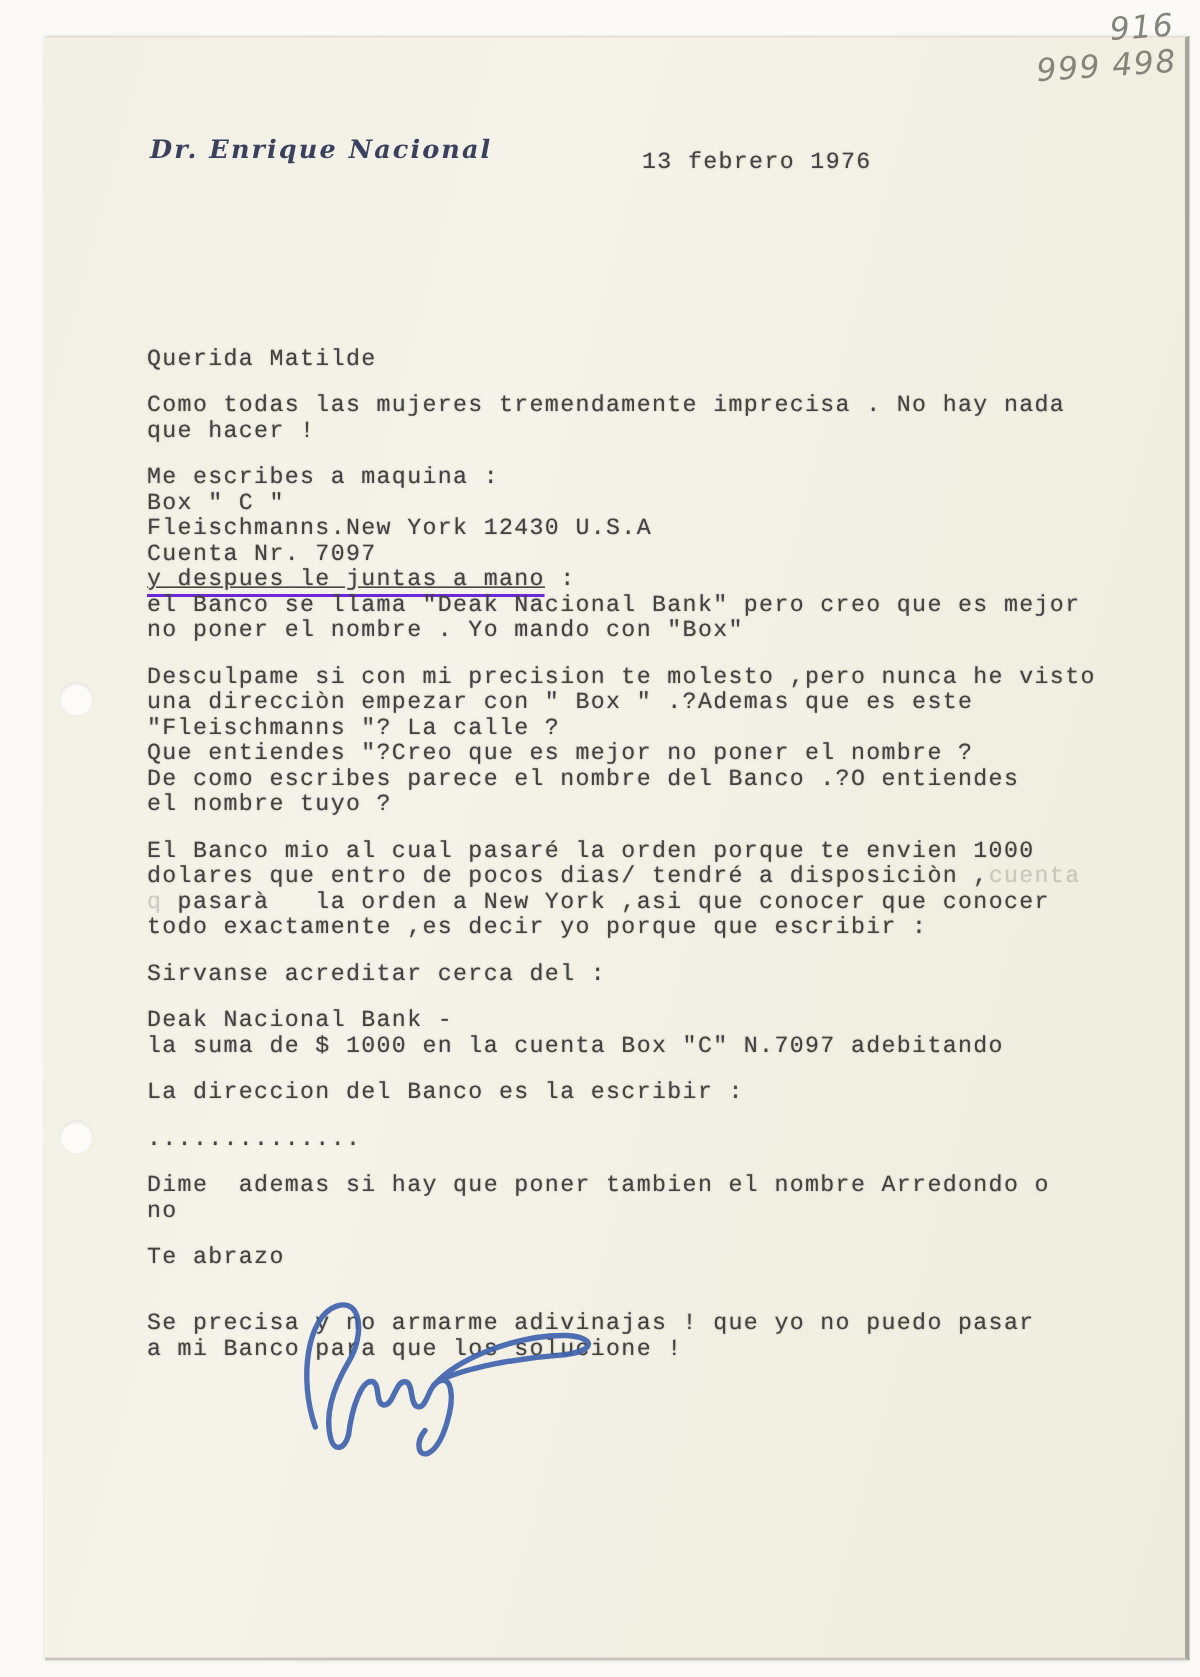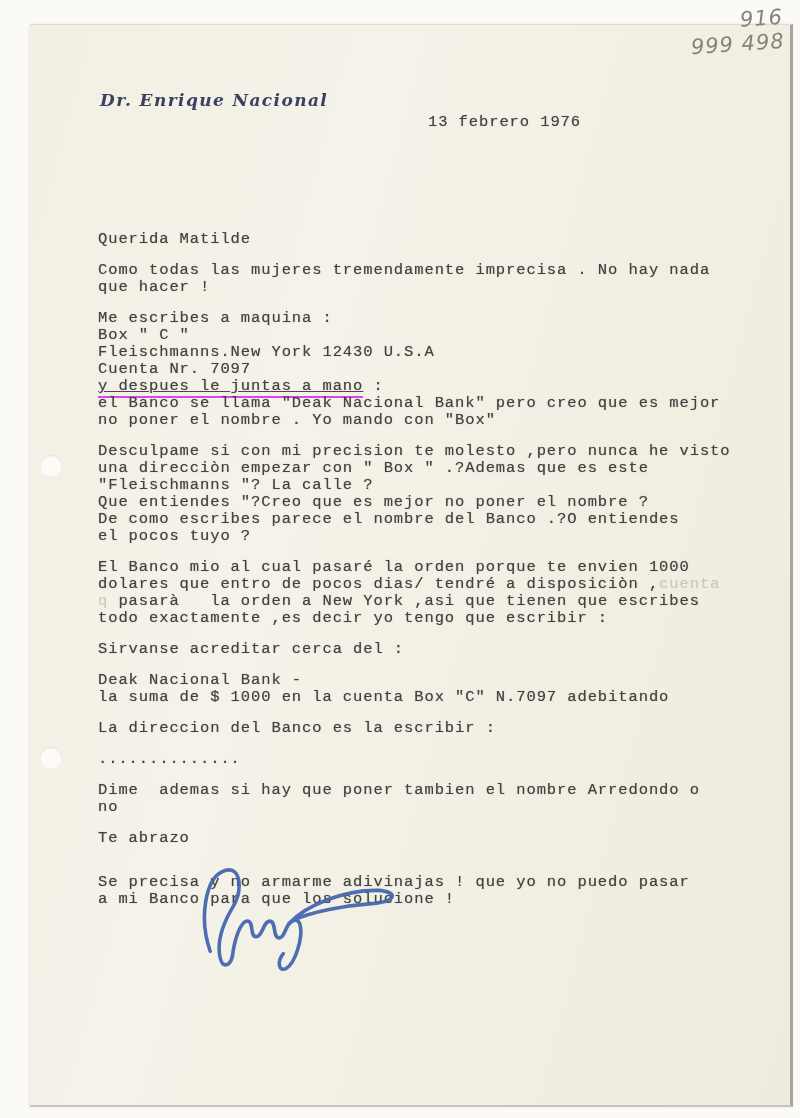--- a/index.html
+++ b/index.html
@@ -50,32 +50,32 @@
     letter-spacing:1.4px;
   }
 
   
   .tw{
     font-family:"Liberation Mono","DejaVu Sans Mono",monospace;
     font-size:15.5px;letter-spacing:.9px;
     color:#444240;
     text-shadow:0 0 1px rgba(60,58,55,.5);
   }
-  .date{position:absolute;left:428px;top:113px;}
+  .date{position:absolute;left:428px;top:99px;}
 
   .letter-body{position:absolute;left:98px;top:231px;width:662px;}
   .para{margin:0 0 14px 0;}
   .para.extra-gap{margin-top:27px;}
   .line{white-space:pre;line-height:17px;height:17px;}
   .line span{display:inline;}
   .line .faded{opacity:.22;}
   .line .red-underline{
     text-decoration:underline;
     text-decoration-color:#4a4844;
-    border-bottom:2px solid #d946ef;
+    border-bottom:2px solid #6d28d9;
     padding-bottom:1px;
   }
 
   
   .signature{
     position:absolute;left:193px;top:858px;width:220px;height:116px;
     transform:rotate(-2deg);
   }
 </style>
 </head>
@@ -113,27 +113,27 @@
         <div class="line"><span class="red-underline">y despues le juntas a mano</span><span> :</span></div>
         <div class="line"><span>el Banco se llama "Deak Nacional Bank" pero creo que es mejor</span></div>
         <div class="line"><span>no poner el nombre . Yo mando con "Box"</span></div>
       </div>
       <div class="para">
         <div class="line"><span>Desculpame si con mi precision te molesto ,pero nunca he visto</span></div>
         <div class="line"><span>una direcciòn empezar con " Box " .?Ademas que es este</span></div>
         <div class="line"><span>"Fleischmanns "? La calle ?</span></div>
         <div class="line"><span>Que entiendes "?Creo que es mejor no poner el nombre ?</span></div>
         <div class="line"><span>De como escribes parece el nombre del Banco .?O entiendes</span></div>
-        <div class="line"><span>el pocos tuyo ?</span></div>
+        <div class="line"><span>el nombre tuyo ?</span></div>
       </div>
       <div class="para">
         <div class="line"><span>El Banco mio al cual pasaré la orden porque te envien 1000</span></div>
         <div class="line"><span>dolares que entro de pocos dias/ tendré a disposiciòn ,</span><span class="faded">cuenta</span></div>
-        <div class="line"><span class="faded">q</span><span> pasarà   </span><span>la orden a New York ,asi que tienen que escribes</span></div>
-        <div class="line"><span>todo exactamente ,es decir yo tengo que escribir :</span></div>
+        <div class="line"><span class="faded">q</span><span> pasarà   </span><span>la orden a New York ,asi que conocer que conocer</span></div>
+        <div class="line"><span>todo exactamente ,es decir yo porque que escribir :</span></div>
       </div>
       <div class="para">
         <div class="line"><span>Sirvanse acreditar cerca del :</span></div>
       </div>
       <div class="para">
         <div class="line"><span>Deak Nacional Bank -</span></div>
         <div class="line"><span>la suma de $ 1000 en la cuenta Box "C" N.7097 adebitando</span></div>
       </div>
       <div class="para">
         <div class="line"><span>La direccion del Banco es la escribir :</span></div>

